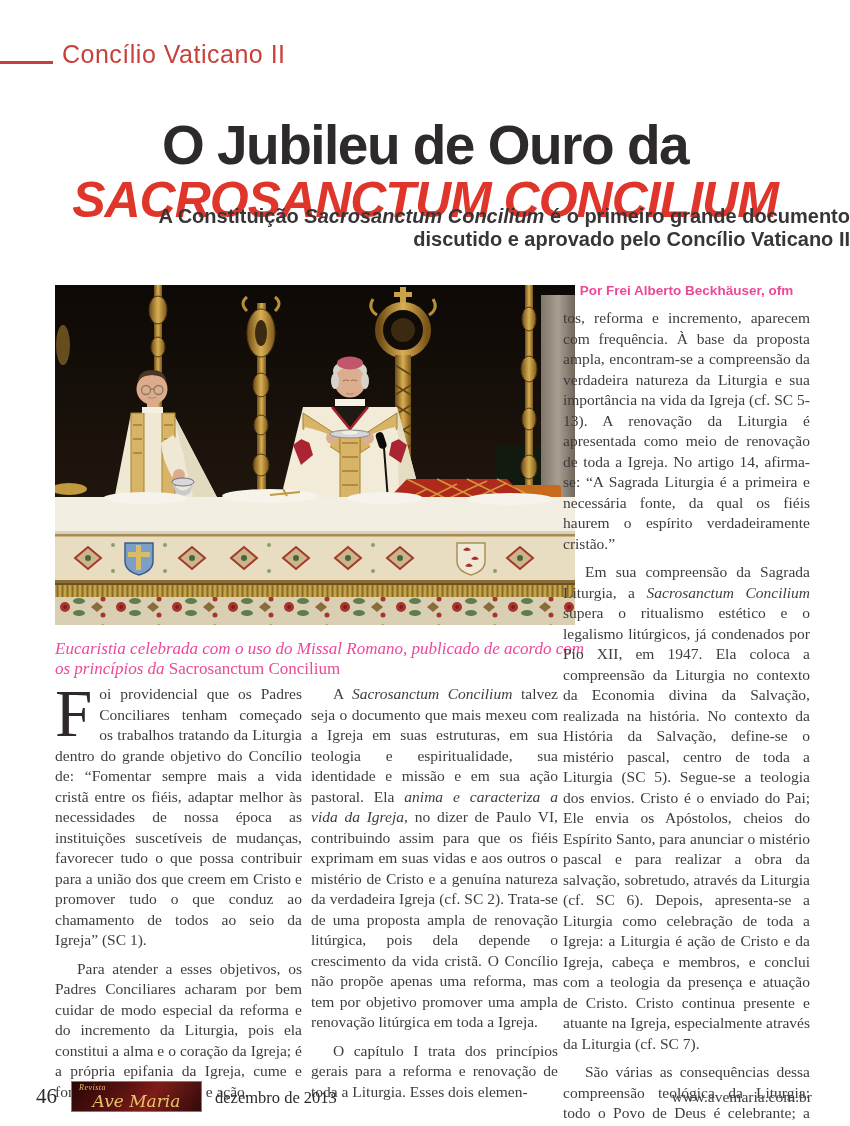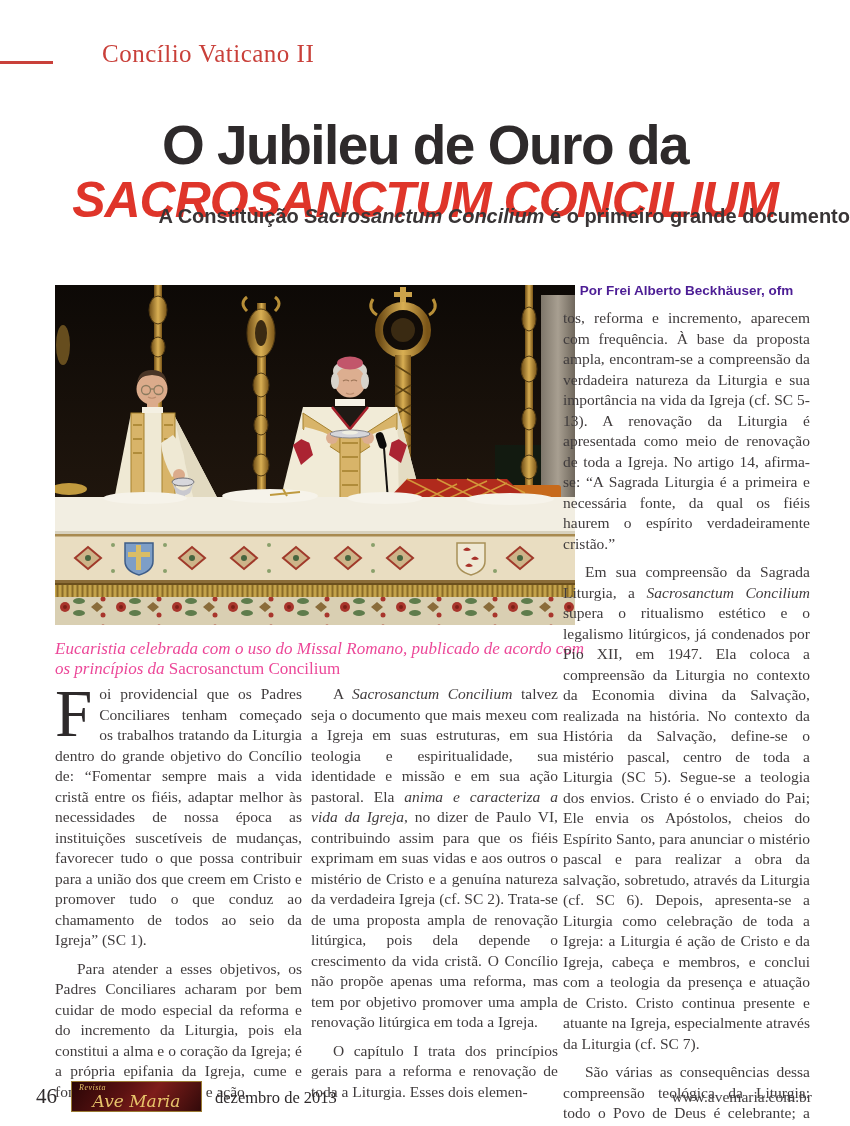--- a/index.html
+++ b/index.html
@@ -10,39 +10,39 @@
     --logo-maroon:#571313;
     --logo-gold:#e7c36a;
   }
   *{box-sizing:border-box;}
   html,body{margin:0;padding:0;}
   body{
     width:850px;height:1126px;position:relative;background:#ffffff;
     font-family:"Liberation Serif",serif;color:var(--body-text);overflow:hidden;
   }
   .kicker-rule{position:absolute;left:0;top:61px;width:53px;height:3px;background:var(--kicker-red);}
-  .kicker{position:absolute;left:62px;top:40px;font-size:25px;letter-spacing:.5px;color:var(--kicker-red);font-family:Liberation Serif, serif;margin-left:40px;}
+  .kicker{position:absolute;left:62px;top:40px;font-size:25px;letter-spacing:.5px;color:var(--kicker-red);font-family:Liberation Sans, sans-serif;}
   .title-line1{
     position:absolute;left:0;top:80px;width:100%;text-align:center;
     font-family:"Liberation Sans",sans-serif;font-weight:700;font-size:55px;line-height:1.05;
     letter-spacing:-1.5px;color:var(--title-dark);
   }
   .title-line2{
     position:absolute;left:0;top:137px;width:100%;text-align:center;
     font-family:"Liberation Sans",sans-serif;font-weight:700;font-style:italic;font-size:50px;
     letter-spacing:-1px;color:var(--accent-red);
   }
   .subtitle{
     position:absolute;left:0;top:205px;width:100%;text-align:right;
     font-family:"Liberation Sans",sans-serif;font-weight:700;font-size:20px;line-height:23px;
     color:#393536;
   }
   .byline{
     position:absolute;left:563px;top:283px;width:247px;text-align:center;
-    font-family:"Liberation Sans",sans-serif;font-weight:700;font-size:13.5px;color:#4c1d95;
+    font-family:"Liberation Sans",sans-serif;font-weight:700;font-size:13.5px;color:#ec4899;
   }
   .photo{position:absolute;left:55px;top:285px;width:520px;height:340px;background:#14100b;}
   .photo svg{display:block;}
   .caption{position:absolute;left:55px;top:639px;width:540px;font-size:17px;color:#ec4899;}
   .caption .it{font-style:italic;}
   .col{
     position:absolute;width:247px;text-align:justify;
     font-size:15.5px;line-height:20.5px;color:var(--body-text);
   }
   .col-left{left:55px;top:684px;}
@@ -77,20 +77,21 @@
 <body>
 
 <div class="kicker-rule"></div>
 <div class="kicker">Concílio Vaticano II</div>
 
 <h1 class="title-line1">O Jubileu de Ouro da</h1>
 <h1 class="title-line2">SACROSANCTUM CONCILIUM</h1>
 
 <div class="subtitle">
   <div><span class="">A Constituição </span><i class="it">Sacrosanctum Concilium</i><span class=""> é o primeiro grande documento</span></div>
+  <div><span class="">discutido e aprovado pelo Concílio Vaticano II</span></div>
 </div>
 
 <div class="byline">Por Frei Alberto Beckhäuser, ofm</div>
 
 <div class="photo">
   <svg viewBox="0 0 520 340" width="520" height="340">
     <defs>
       <linearGradient id="bgG" x1="0" y1="0" x2="0" y2="1">
         <stop offset="0" stop-color="#0d0906"></stop>
           <stop offset="1" stop-color="#2a1d11"></stop>

